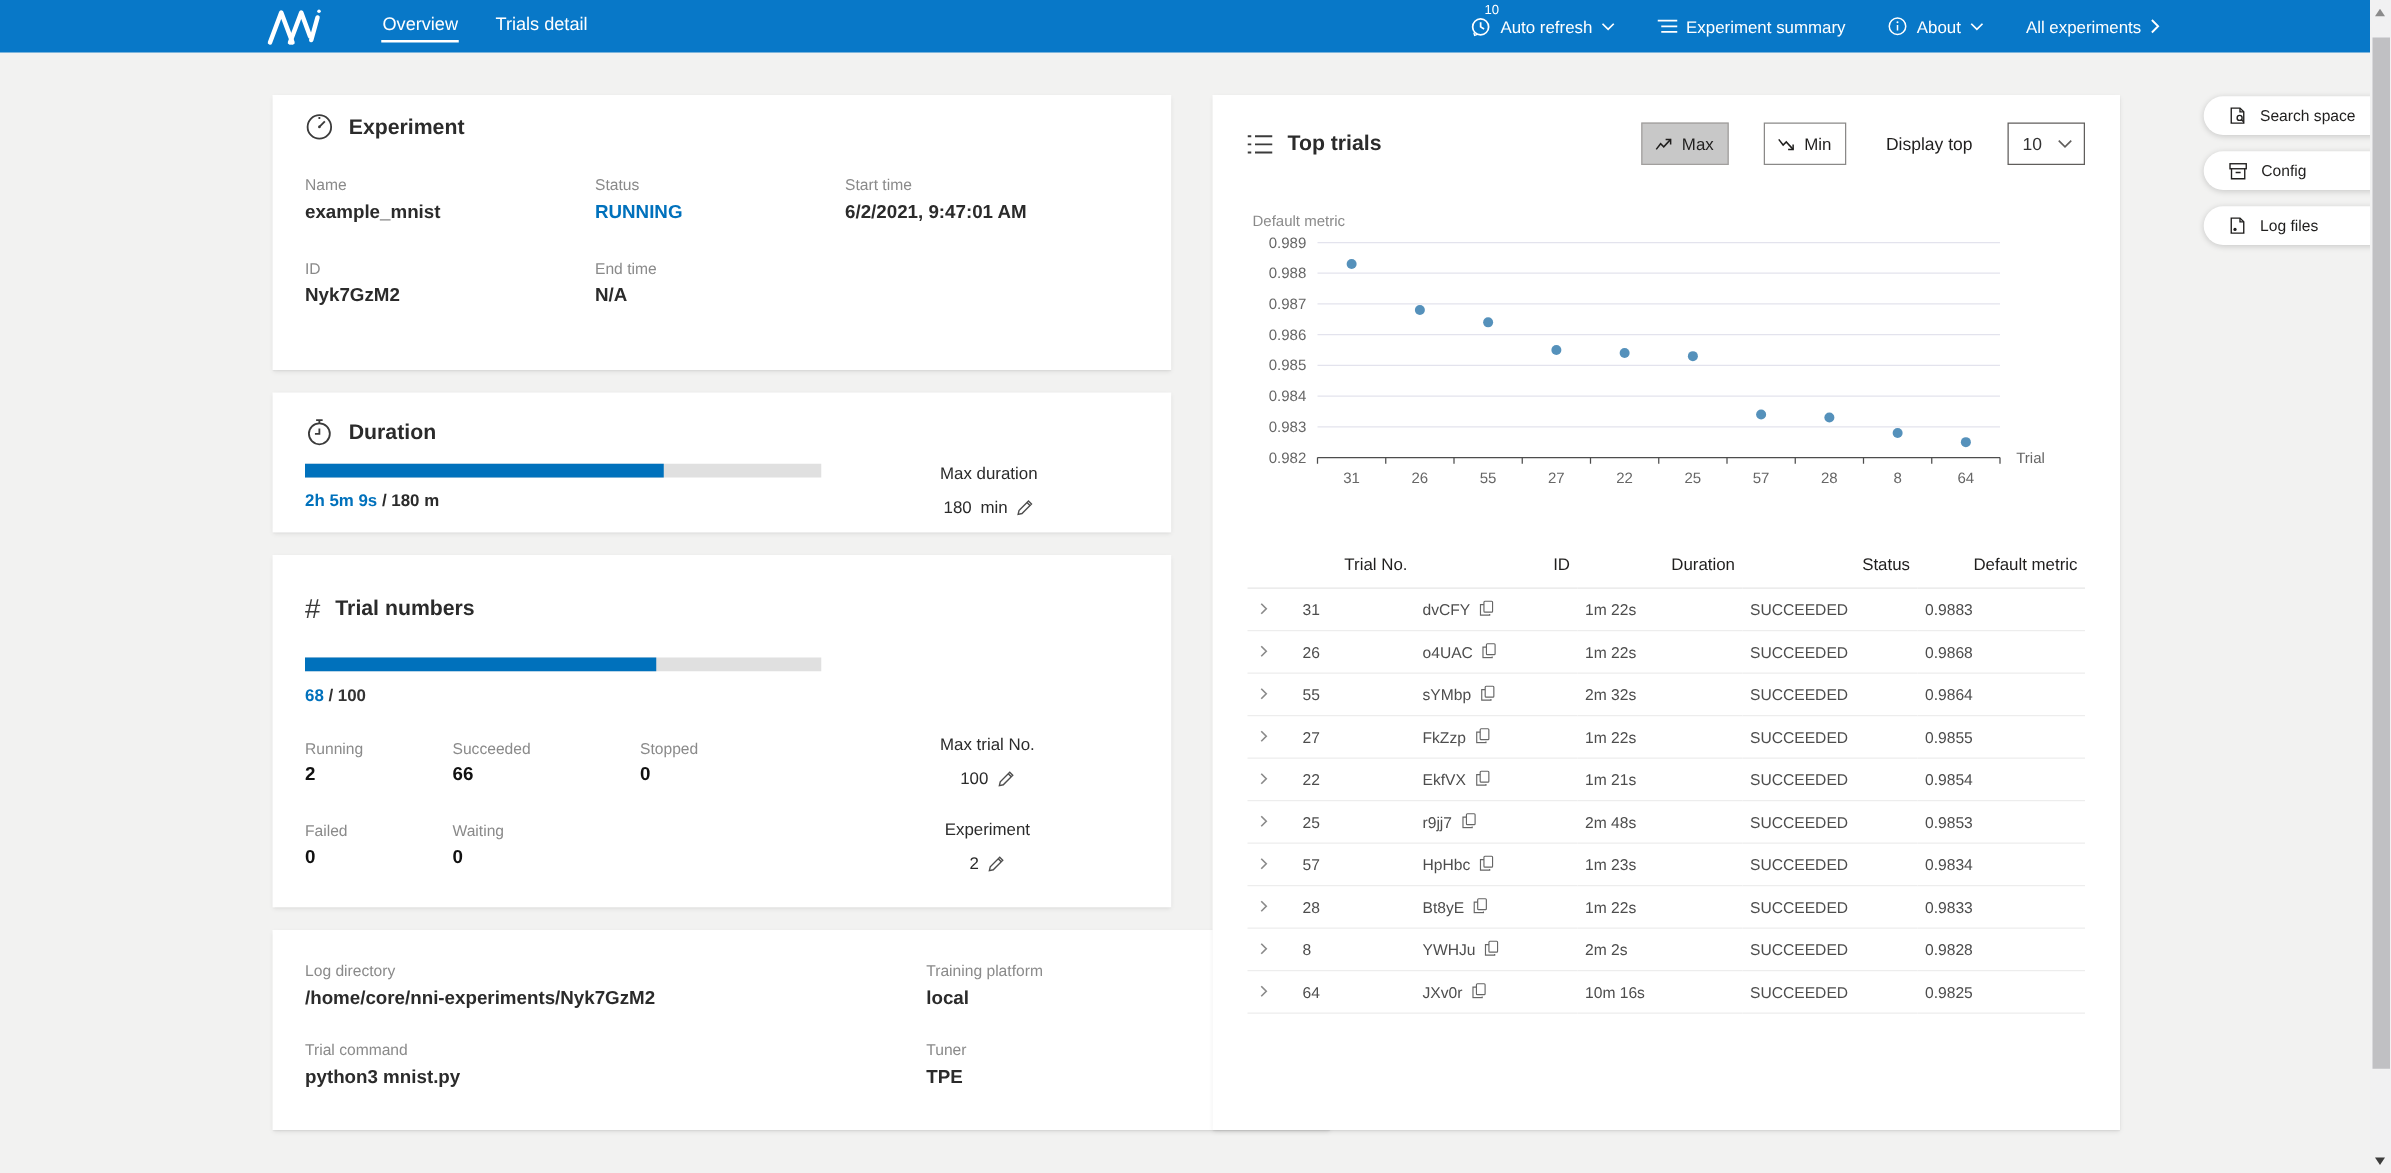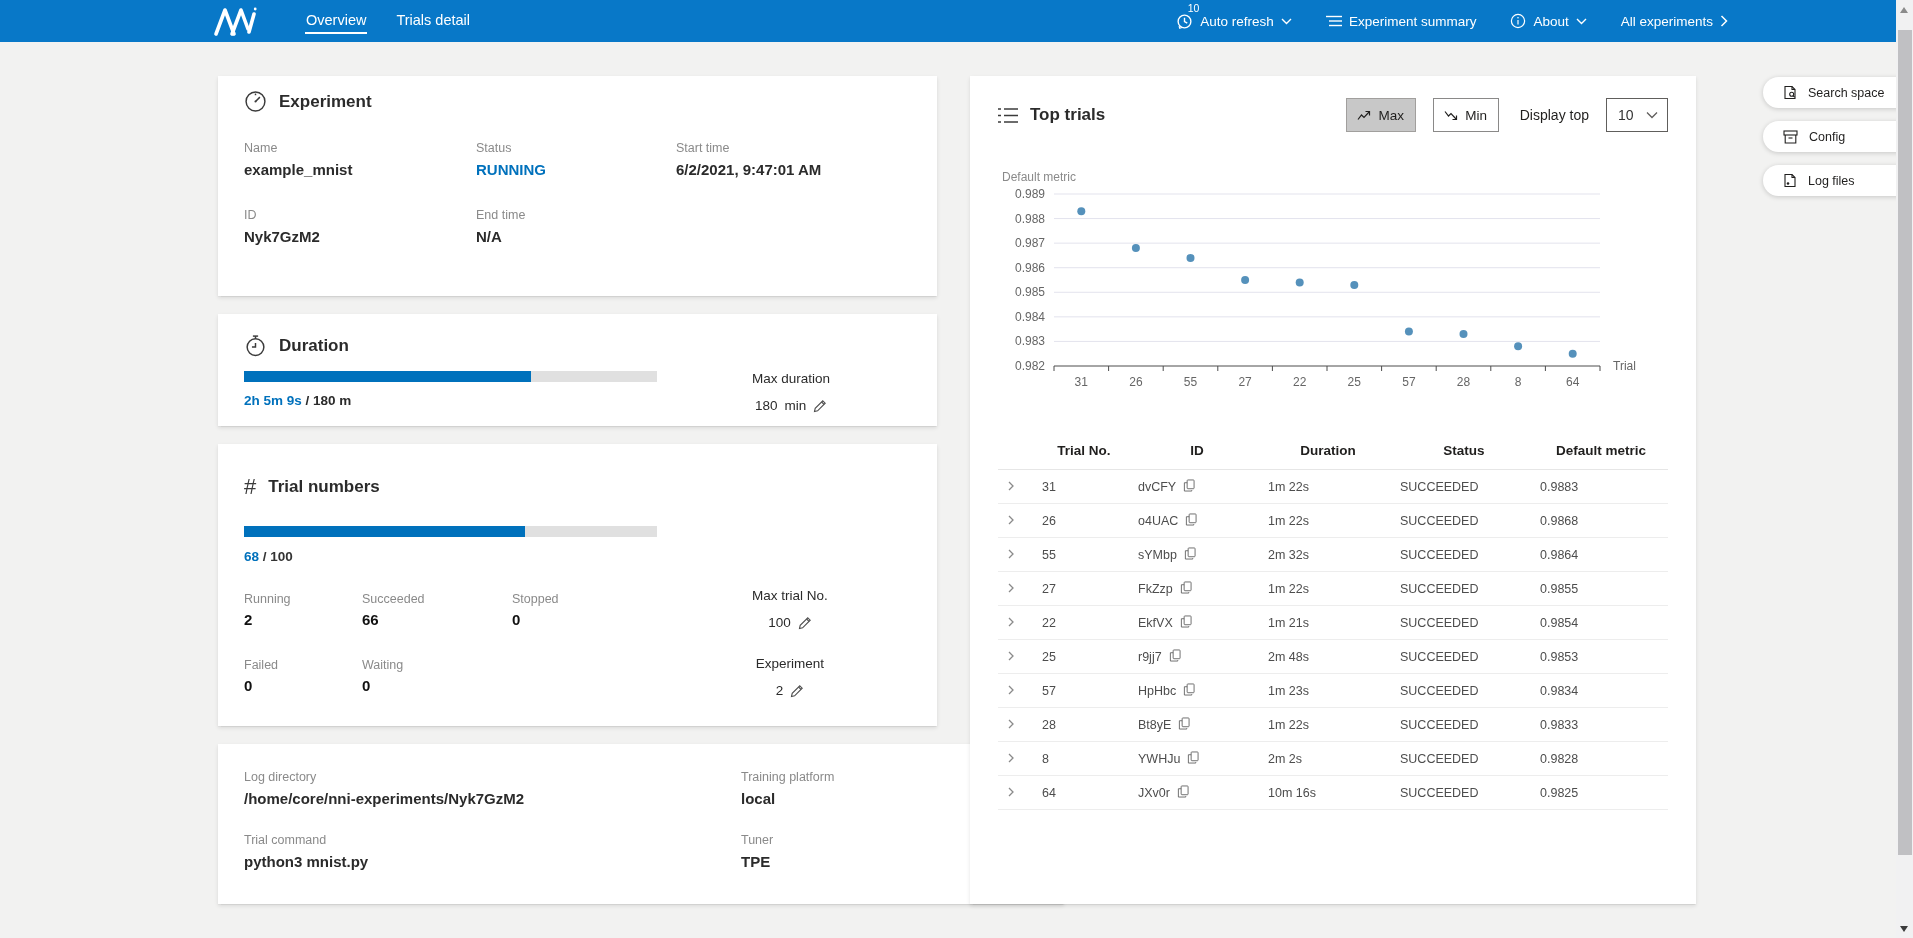--- a/index.html
+++ b/index.html
@@ -49,34 +49,34 @@
   .num-body { display:flex; }
   .stats-grid { margin-top:28px; display:grid; grid-template-columns:118px 150px 145px; row-gap:26px; width:413px; }
   .stat-label { font-size:12.5px; color:#8a8a8a; margin-bottom:5px; }
   .stat-value { font-size:15px; font-weight:700; color:#111; }
   .num-edits { margin-left:95px; margin-top:24px; display:flex; flex-direction:column; gap:26px; }
 
   .info-grid { display:grid; grid-template-columns:497px auto; row-gap:26px; }
 
   
   .top-head { display:flex; align-items:center; }
-  .top-controls { margin-left:auto; display:flex; align-items:center; gap:17px;padding-left:27px; }
+  .top-controls { margin-left:auto; display:flex; align-items:center; gap:28px;padding-left:27px; }
   .btn { height:34px; display:flex; align-items:center; justify-content:center; gap:7px; font-size:13.5px; color:#201f1e; cursor:pointer; }
   .btn-max { width:70px; background:#c8c8c8; border:1px solid #a19f9d; }
   .btn-min { width:66px; background:#fff; border:1px solid #8a8988; }
   .disp-label { font-size:14px; color:#201f1e; margin-left:4px; }
   .select { width:62px; height:34px; border:1px solid #605e5c; background:#fff; display:flex; align-items:center; justify-content:space-between; padding:0 9px 0 11px; font-size:14px; cursor:pointer; }
 
   .chart-wrap { margin-top:38px; }
 
   table.trials { margin-top:26px; width:670px; border-collapse:collapse; table-layout:fixed; }
   table.trials col.c1 { width:38px; } table.trials col.c2 { width:96px; }
   table.trials col.c3 { width:130px; } table.trials col.c4 { width:132px; }
   table.trials col.c5 { width:140px; } table.trials col.c6 { width:auto; }
-  table.trials th { text-align:center; font-size:13.5px; font-weight:700; color:#201f1e; padding:9px 6px 11px; border-bottom:1px solid #e6e6e6; }
+  table.trials th { text-align:right; font-size:13.5px; font-weight:400; color:#201f1e; padding:9px 6px 11px; border-bottom:1px solid #e6e6e6; }
   table.trials td { font-size:12.5px; color:#4d4d4d; padding:9px 6px; border-bottom:1px solid #ededed; height:33px; }
   td.c-chev span { display:inline-flex; cursor:pointer; padding:2px; }
   td.c-status { color:#00ad56; }
   td.c-id span.copy { margin-left:7px; cursor:pointer; vertical-align:-1px; display:inline-flex; }
 
   
   .pill { position:absolute; left:1763px; width:170px; height:31px; background:#fff; border-radius:16px 0 0 16px; box-shadow:0 1px 5px rgba(0,0,0,.18); display:flex; align-items:center; gap:11px; padding-left:20px; font-size:12.5px; color:#201f1e; cursor:pointer; z-index:6; }
   .pill-1 { top:77px; } .pill-2 { top:121px; } .pill-3 { top:165px; }
 
   

